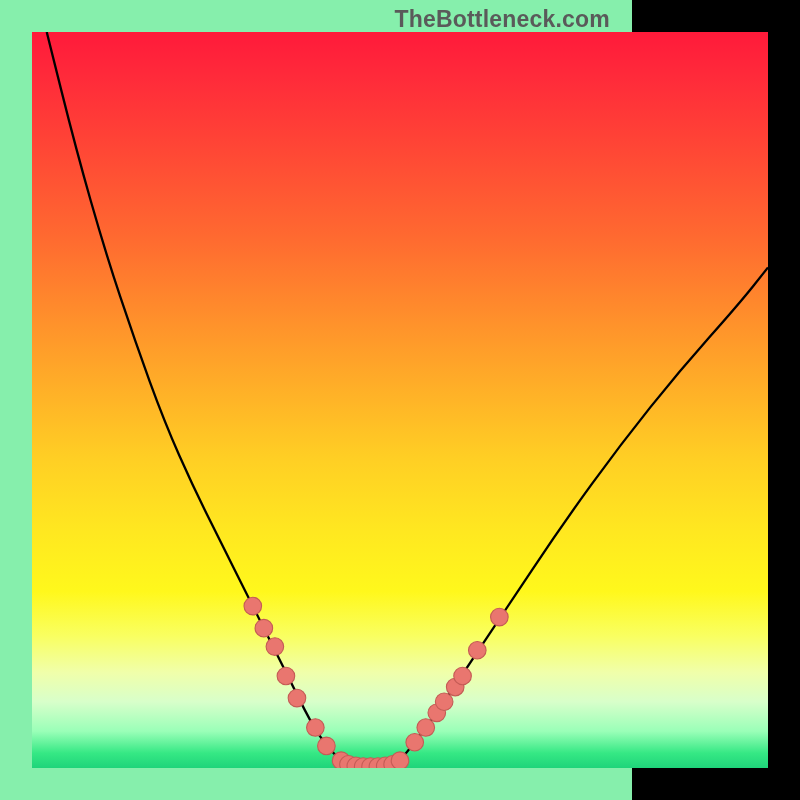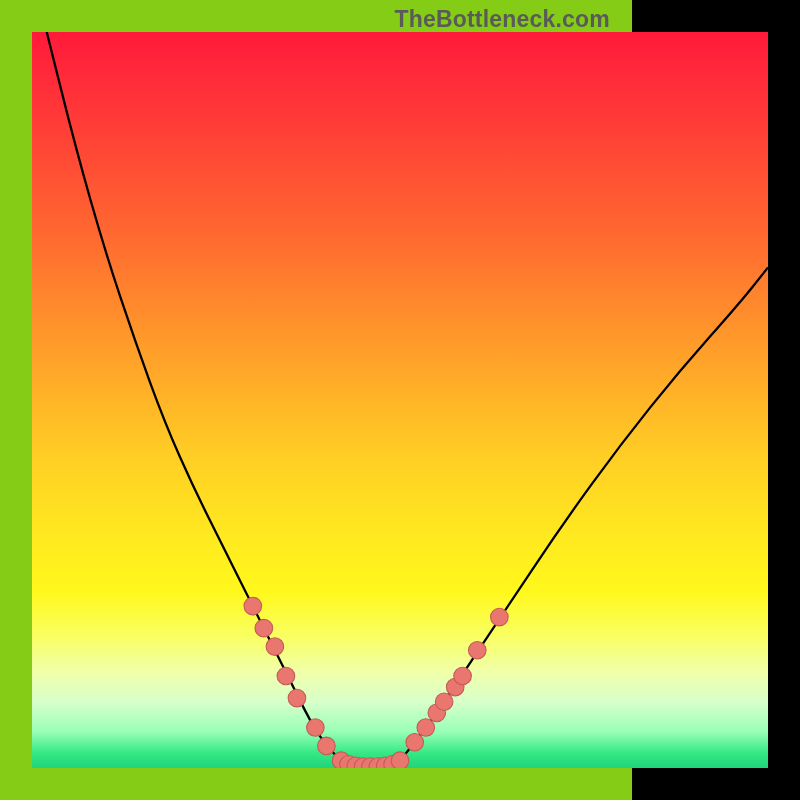--- a/index.html
+++ b/index.html
@@ -8,21 +8,21 @@
     width: 800px;
     height: 800px;
     overflow: hidden;
     background: #000;
     font-family: Arial, Helvetica, sans-serif;
   }
   .frame {
     position: absolute;
     left: 0; top: 0;
     width: 632px; height: 800px;
-    background: #84cc16;
+    background: #86efac;
     text-decoration: underline;
   }
   .plot {
     position: absolute;
     left: 32px;
     top: 32px;
     width: 736px;
     height: 736px;
     background: linear-gradient(
       to bottom,

